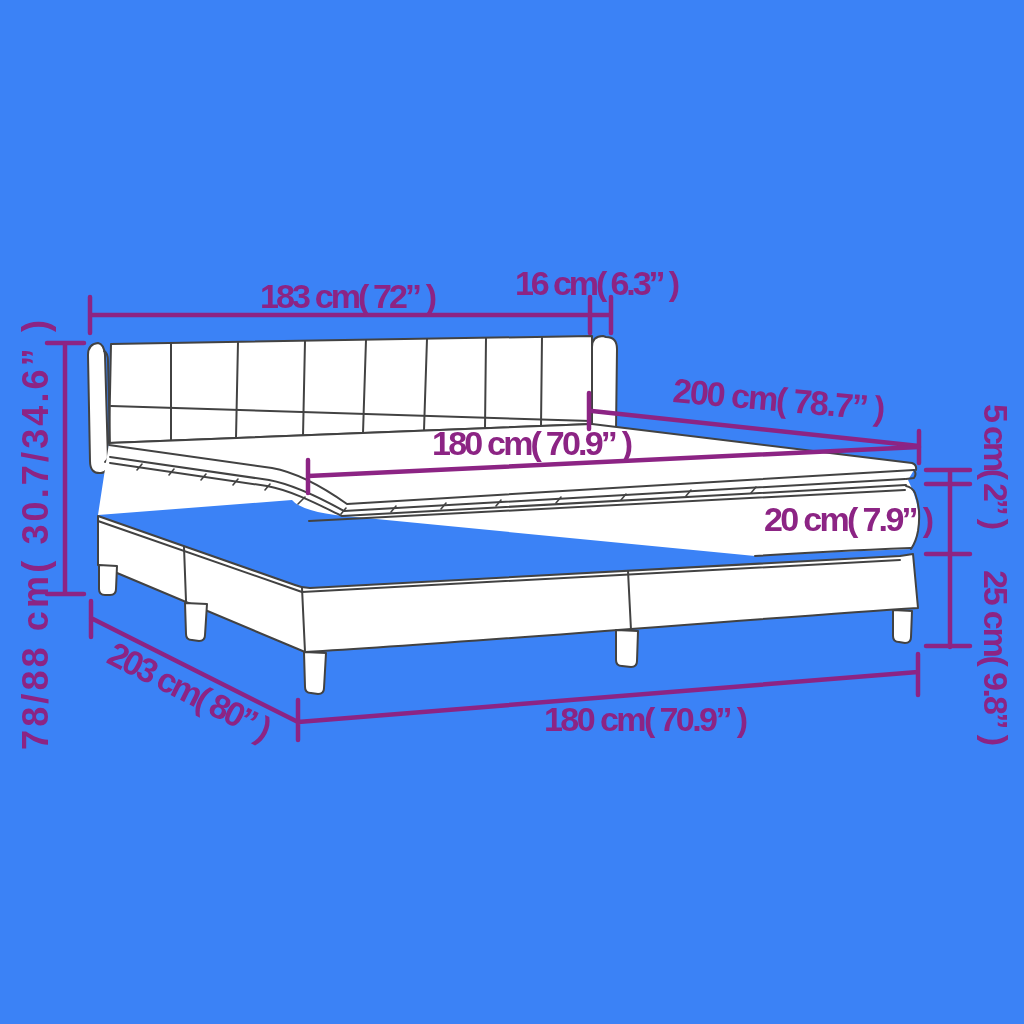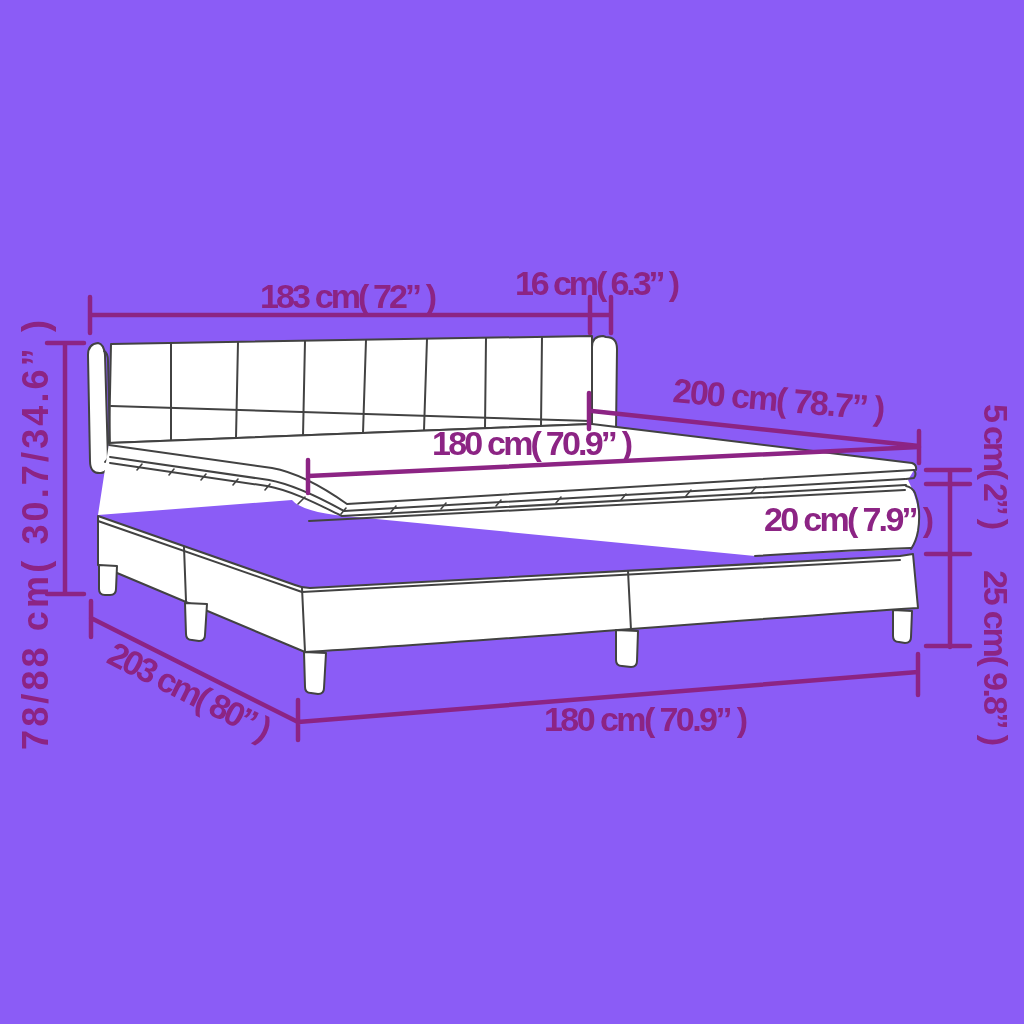--- a/index.html
+++ b/index.html
@@ -1,16 +1,16 @@
 <!DOCTYPE html>
 <html><head>
 <meta charset="utf-8">
 <style>
   html,body{margin:0;padding:0;background:#ffffff;}
-  .wrap{width:1024px;height:1024px;position:relative;background:#8b5cf6;}
+  .wrap{width:1024px;height:1024px;position:relative;background:#3b82f6;}
   svg{display:block;}
   text{font-family:"Liberation Sans",sans-serif;font-weight:bold;fill:#8C2484;}
 </style>
 </head>
 <body>
 <div class="wrap">
 <svg width="1024" height="1024" viewBox="0 0 1024 1024">
   <g fill="none" stroke="#424242" stroke-width="2" stroke-linejoin="round" stroke-linecap="round">
 
     <path d="M111,344 L592,336 L592,424 L109,443 Z" fill="#ffffff"></path>

